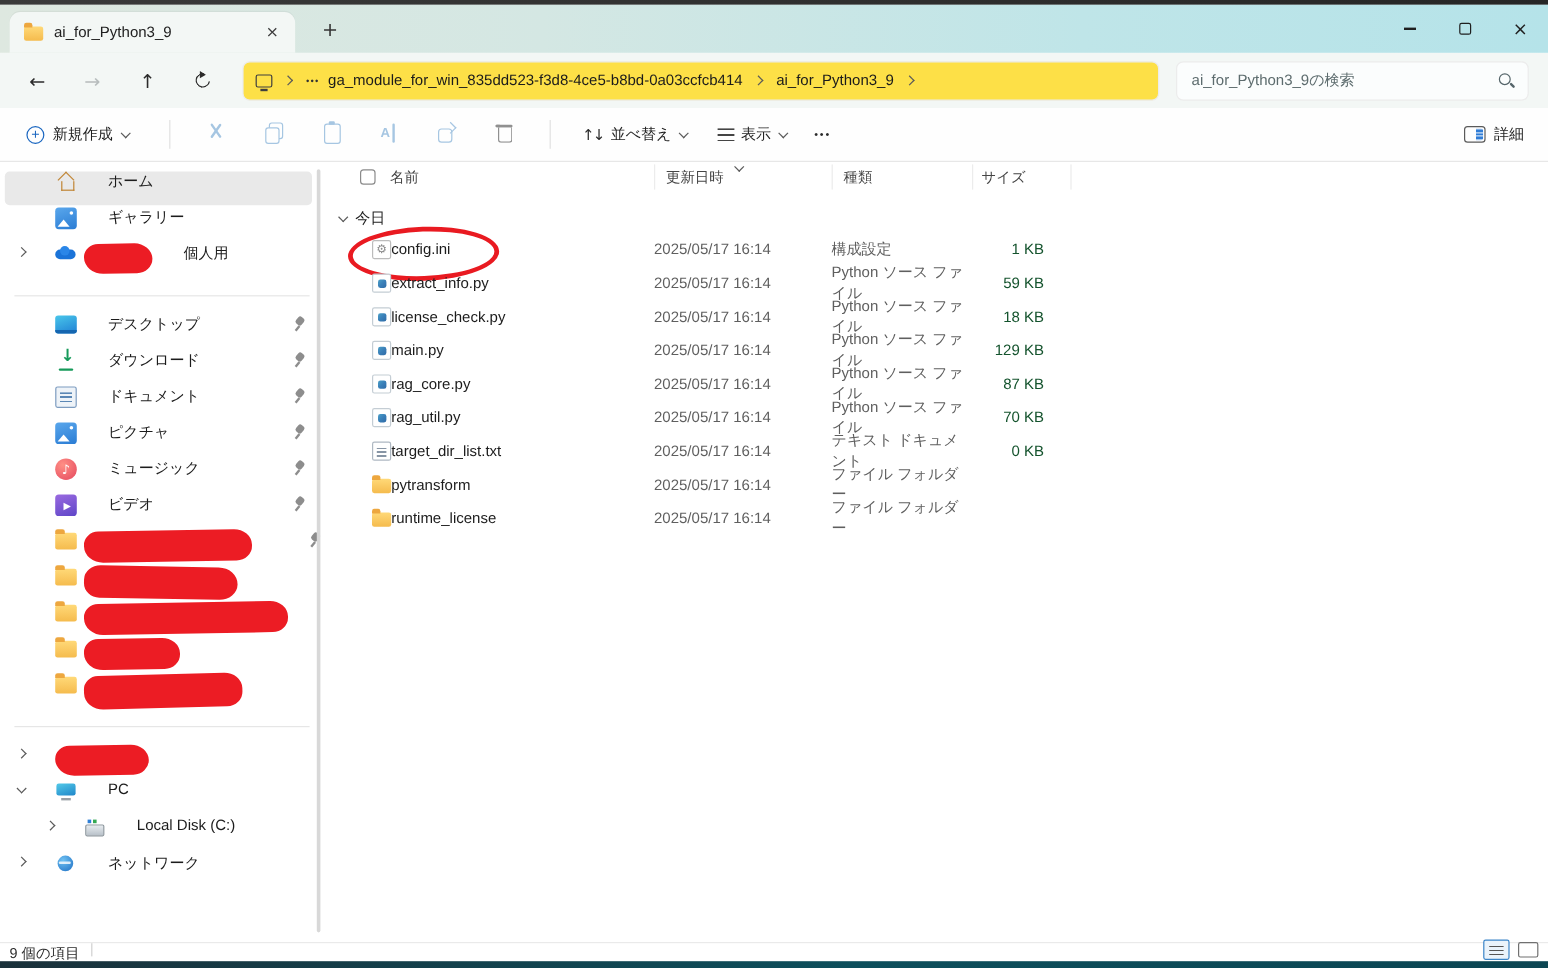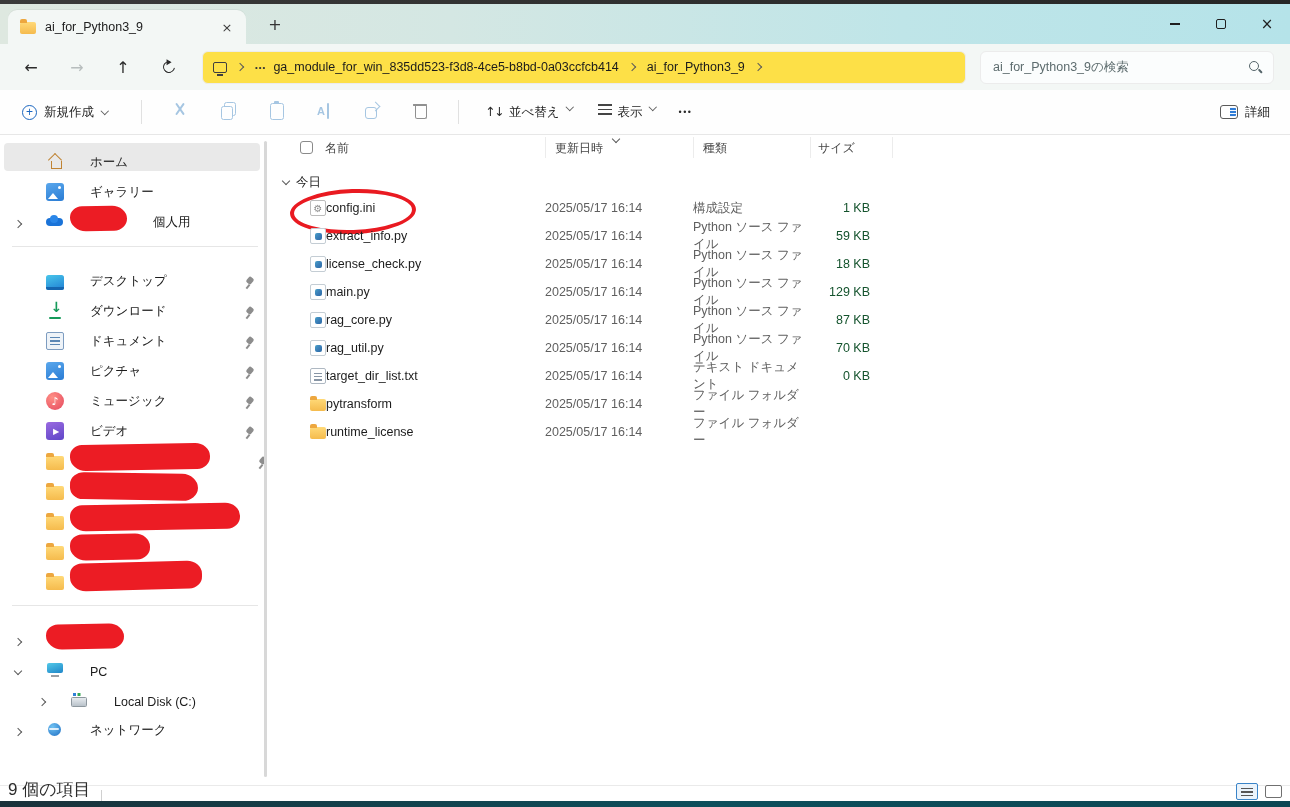--- a/index.html
+++ b/index.html
@@ -62,37 +62,37 @@
   .ico-copy::before { content:''; position:absolute; left:11px; top:5px; width:10px; height:12px; border:1.5px solid #a6c6e2; border-radius:2.5px; }
   .ico-copy::after { content:''; position:absolute; left:8px; top:9px; width:10px; height:12px; border:1.5px solid #a6c6e2; border-radius:2.5px; background:#fefefe; }
   .ico-paste::before { content:''; position:absolute; left:9px; top:6px; width:12px; height:15px; border:1.5px solid #a6c6e2; border-radius:2.5px; }
   .ico-paste::after { content:''; position:absolute; left:12.5px; top:4px; width:5px; height:3px; background:#a6c6e2; border-radius:1px; }
   .ico-rename::before { content:'A'; position:absolute; left:8px; top:8px; font-size:11px; color:#a6c6e2; font-weight:bold; }
   .ico-rename::after { content:''; position:absolute; left:18px; top:6px; width:1.6px; height:16px; background:#a6c6e2; border-radius:1px; }
   .ico-share::before { content:''; position:absolute; left:8px; top:10px; width:10px; height:10px; border:1.5px solid #a6c6e2; border-radius:3px; }
   .ico-share::after { content:''; position:absolute; left:15px; top:6px; width:6px; height:6px; border-top:1.7px solid #a6c6e2; border-right:1.7px solid #a6c6e2; transform:rotate(45deg); }
   .ico-trash::before { content:''; position:absolute; left:10px; top:9px; width:10px; height:12px; border:1.5px solid #909090; border-top:none; border-radius:0 0 2.5px 2.5px; }
   .ico-trash::after { content:''; position:absolute; left:8px; top:7px; width:14px; height:1.6px; background:#909090; border-radius:1px; box-shadow:-3px -2.4px 0 -0.5px transparent, 4px -2.5px 0 -1px #909090 inset; }
-  .tb-group { display:flex; align-items:flex-start; gap:6px; margin:12px 12px; }
+  .tb-group { display:flex; align-items:center; gap:6px; margin:12px 12px; }
   .ico-sort { font-size:12.5px; letter-spacing:-1.5px; color:#2b2b2b; }
   .ico-sort::before { content:'↑↓'; }
   .ico-view { width:14px; height:11px; background:repeating-linear-gradient(180deg,#444 0 1.5px,transparent 1.5px 4.7px); }
   .chev-sm { width:8px; height:8px; position:relative; }
   .chev-sm::before { content:''; position:absolute; left:1px; top:0px; width:4.5px; height:4.5px; border-right:1.3px solid #5a5a5a; border-bottom:1.3px solid #5a5a5a; transform:rotate(45deg); }
   .ico-more { font-size:9px; letter-spacing:1.5px; color:#2b2b2b; margin:0 10px; }
   .ico-more::before { content:'•••'; }
   .tb-details { position:absolute; right:20px; display:flex; align-items:center; gap:7px; }
   .ico-details { width:18px; height:14px; border:1.4px solid #5a5a5a; border-radius:3px; position:relative; }
   .ico-details::after { content:''; position:absolute; right:1px; top:1px; bottom:1px; width:6.5px; border-radius:0 2px 2px 0; background:repeating-linear-gradient(180deg,rgba(255,255,255,.95) 0 1px,transparent 1px 3px),#2f7cd6; }
 
   
   .main { display:flex; height:650px; position:relative; }
   .sidebar { width:270px; flex:none; padding-top:6px; position:relative; }
   .side-scroll { position:absolute; right:3px; top:6px; width:3px; height:636px; background:#d8d8d8; border-radius:2px; }
-  .side-item { height:28px; margin:2px 10px 2px 4px; display:flex; align-items:flex-end; border-radius:4px; padding:0 4px 0 8px; gap:20px; }
+  .side-item { height:28px; margin:2px 10px 2px 4px; display:flex; align-items:flex-start; border-radius:4px; padding:0 4px 0 8px; gap:20px; }
   .side-item.selected { background:#e9e9e9; }
   .side-item.indent { padding-left:32px; }
   .side-item .label { margin-left:6px; white-space:nowrap; overflow:hidden; }
   .side-divider { height:1px; background:#e6e6e6; margin:15px 12px; }
 
   .chev { width:14px; height:14px; position:relative; flex:none; }
   .chev::before { content:''; position:absolute; top:4px; left:3px; width:5px; height:5px; border-right:1.4px solid #5a5a5a; border-bottom:1.4px solid #5a5a5a; display:none; }
   .chev.right::before { display:block; transform:rotate(-45deg); }
   .chev.down::before { display:block; transform:rotate(45deg); top:3px; }
 
@@ -176,21 +176,21 @@
   .group-row { height:24px; margin-top:9px; display:flex; align-items:center; padding-left:10px; gap:2px; }
   .file-rows { }
   .file-row { height:28px; display:flex; align-items:center; padding-left:40px; position:relative; }
   .file-row .cell-name { width:219px; margin-left:0; white-space:nowrap; overflow:hidden; }
   .file-row .cell-date { width:148px; color:#5f5f5f; }
   .file-row .cell-type { width:115px; color:#5f5f5f; }
   .file-row .cell-size { width:62px; text-align:right; color:#14532d; }
   .file-row.annotated::after { content:''; position:absolute; left:20px; top:-5px; width:118px; height:37px; border:4.5px solid #e91a21; border-radius:50%; transform:rotate(-2deg); pointer-events:none; }
 
   
-  .statusbar { position:absolute; left:0; right:0; bottom:6px; height:16px; border-top:1px solid #eaeaea; display:flex; align-items:flex-end; padding:0 8px; font-size:17px; color:#2b2b2b; background:#fff; }
+  .statusbar { position:absolute; left:0; right:0; bottom:6px; height:16px; border-top:1px solid #eaeaea; display:flex; align-items:flex-start; padding:0 8px; font-size:12px; color:#2b2b2b; background:#fff; }
   .sb-div { width:1px; height:11px; background:#d0d0d0; margin-left:10px; }
   .sb-views { position:absolute; right:8px; bottom:1px; display:flex; align-items:center; gap:7px; }
   .vt-details { width:22px; height:17px; border:1px solid #3a84c8; background:#eaf3fb; border-radius:2px; position:relative; }
   .vt-details::after { content:''; position:absolute; left:4px; right:4px; top:4px; bottom:3px; background:repeating-linear-gradient(180deg,#555 0 1.3px,transparent 1.3px 3.4px); }
   .vt-large { width:17px; height:13px; border:1.4px solid #707070; border-radius:2px; }
 </style>
 </head>
 <body>
 
 <div>

